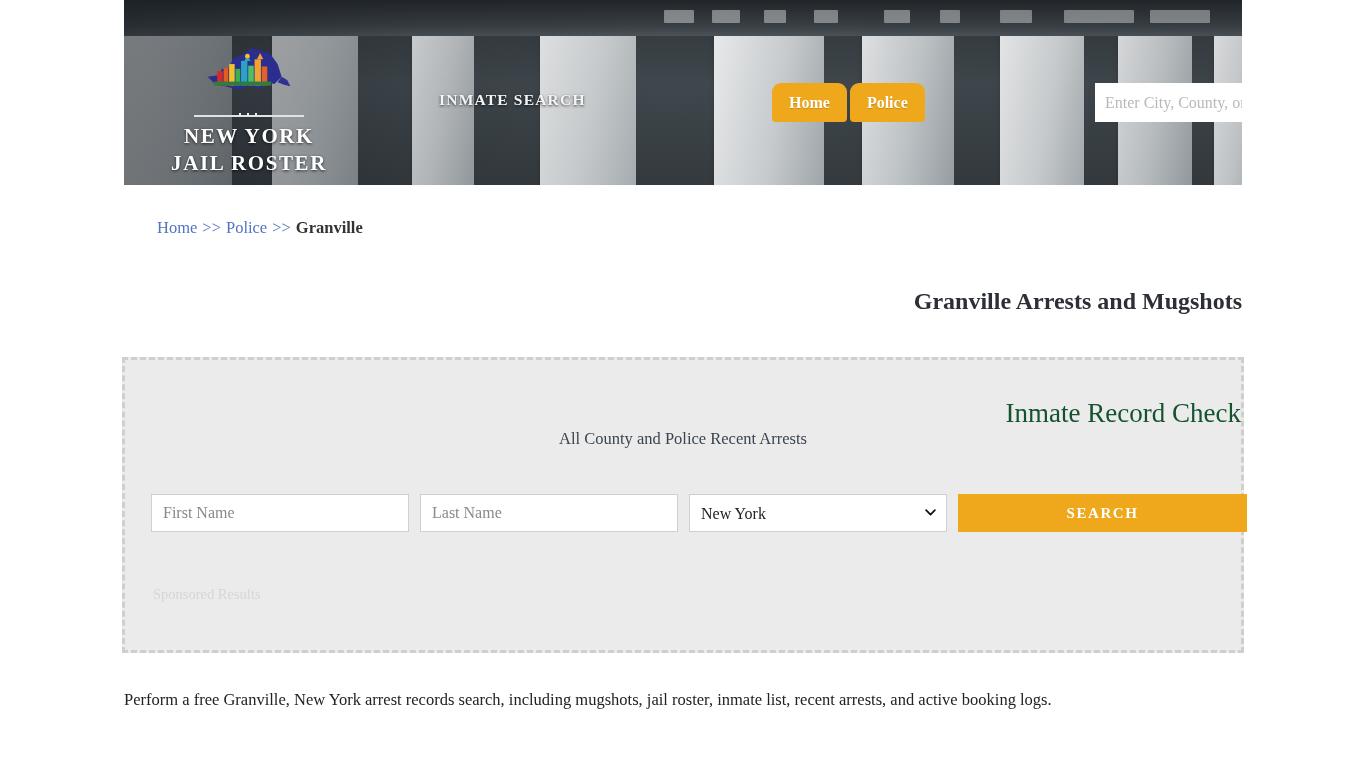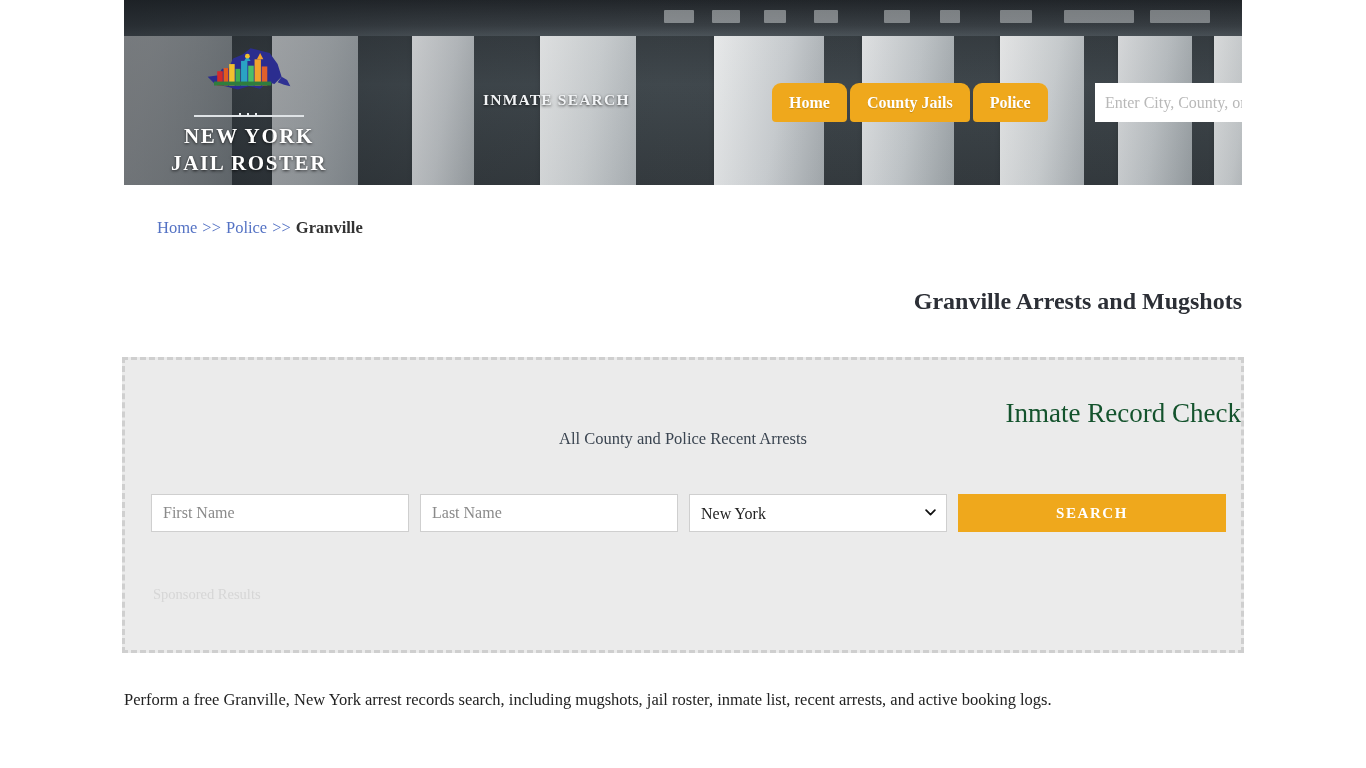--- a/index.html
+++ b/index.html
@@ -61,21 +61,20 @@
     font-family: "Liberation Serif", serif;
     font-weight: 700; font-size: 21px; letter-spacing: 1.6px; line-height: 1.28;
     text-shadow: 0 1px 3px rgba(0,0,0,.7);
   }
 
   .inmate-search {
     position:absolute; left: 315px; top: 91px;
     color:#f2f4f6; font-weight:700; font-size:15.5px; letter-spacing:1.2px;
     font-family:"Liberation Serif", serif;
     text-shadow: 0 1px 3px rgba(0,0,0,.75);
-    margin-left: 44px;
   }
 
   
   .nav { position:absolute; left: 648px; top: 83px; display:flex; align-items:flex-end; }
   .tab {
     position:relative;
     height: 39px; padding: 0 17px;
     display:flex; align-items:center; justify-content:center;
     color:#fff; font-weight:700; font-size:16px;
     font-family:"Liberation Serif", serif;
@@ -146,21 +145,21 @@
   .sel {
     width: 258px; height:38px; border:1px solid #cfcfcf; background:#fff;
     padding: 0 28px 0 11px; outline:0; appearance:none; -webkit-appearance:none;
     font-family:"Liberation Serif", serif; font-size:16px; color:#222; cursor:pointer;
   }
   .chev {
     position:absolute; right: 11px; top: 15px; pointer-events:none;
     width:11px; height:7px;
   }
   .search-btn {
-    width: 268px; height: 38px; border:0; background:#efa81c; cursor:pointer;
+    width: 289px; height: 38px; border:0; background:#efa81c; cursor:pointer;
     color:#fff; font-weight:700; font-size:15px; letter-spacing:1.6px;
     font-family:"Liberation Serif", serif;
   }
   .sponsored {
     position:absolute; left: 28px; top: 226px;
     font-size: 14.5px; color:#d6d6d6; font-family:"Liberation Serif", serif;
   }
 
   
   .intro {
@@ -232,21 +231,20 @@
       <div class="logo-text">
         <div>NEW YORK</div>
         <div>JAIL ROSTER</div>
       </div>
     </div>
 
     <div class="inmate-search">INMATE SEARCH</div>
 
     <nav class="nav">
       <div class="tab">Home</div>
-      <div class="tab">County Jails</div>
       <div class="tab">Police</div>
     </nav>
 
     <div class="hdr-search">
       <input class="hdr-search-input" type="text" placeholder="Enter City, County, or Facility" style="">
 
     </div>
   </div>
 
   <div class="breadcrumb">

